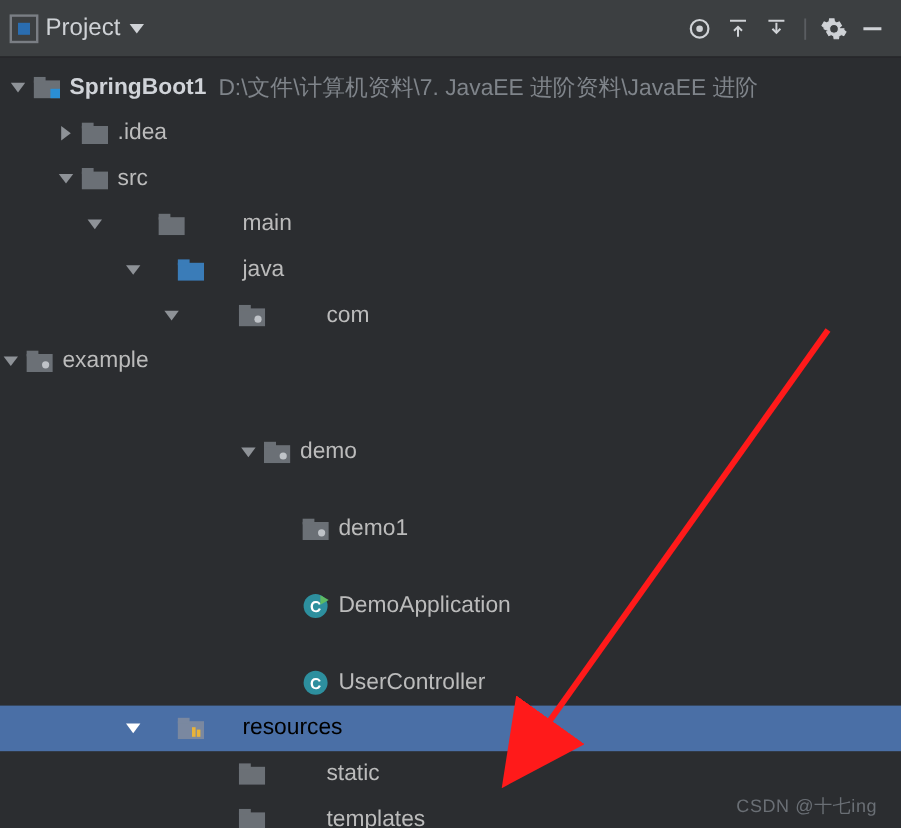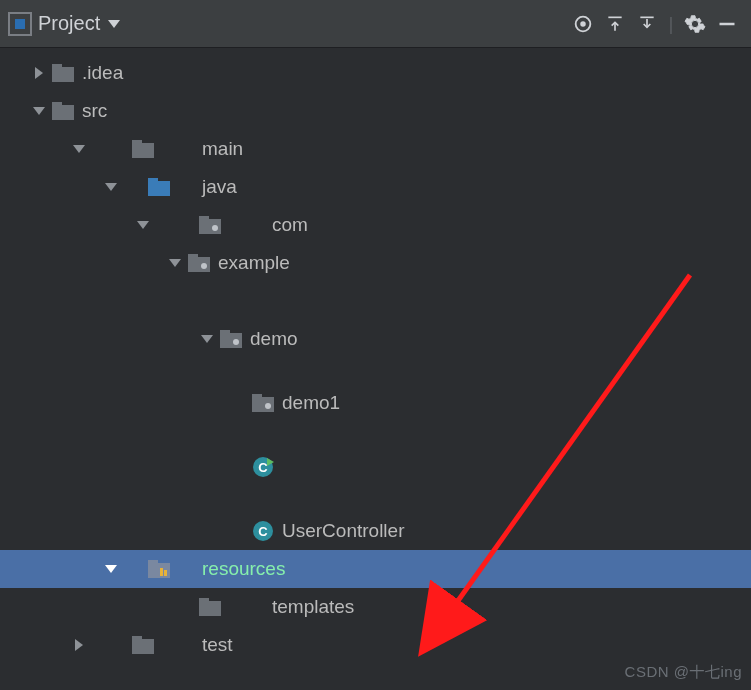--- a/index.html
+++ b/index.html
@@ -50,46 +50,46 @@
     padding-top: 6px;
   }
   .row {
     height: 38px;
     display: flex;
     align-items: center;
     white-space: nowrap;
     cursor: default;
   }
   .row.selected { background: #4a6fa6; color: #ffffff; }
-  .row.selected .label { color: #86efac; }
+  .row.selected .label { color: #000000; }
   .arrow {
     width: 18px;
     display: flex; align-items: center; justify-content: center;
     margin-right: 2px;
   }
   .arrow-svg { display: block; }
   .icon {
     width: 26px;
     display: flex; align-items: center; justify-content: center;
     margin-right: 6px;
   }
   .label { color: #bbbbbb; }
   .label.bold { font-weight: 700; color: #d0d3d8; }
   .path { color: #7f848a; margin-left: 10px; }
   .indent-0 { padding-left: 6px; }
-  .indent-1 { padding-left: 30px; }
+  .indent-1 { padding-left: 46px; }
   .indent-2 { padding-left: 70px; gap: 40px; }
   .indent-3 { padding-left: 102px; gap: 24px; }
   .indent-4 { padding-left: 134px; gap: 43px; }
-  .indent-5 { padding-left: 166px; }
+  .indent-5 { }
   .indent-6 { padding-left: 198px; margin-top: 38px; }
   .indent-7 { padding-left: 230px; margin-top: 26px; }
   .watermark {
     position: absolute;
-    right: 9px; bottom: 8px;
+    right: 20px; bottom: 8px;
     color: #6a6f75;
     font-size: 15px;
     letter-spacing: 0.5px;
   }
   .arrow-overlay {
     position: absolute;
     left: 0; top: 0;
     pointer-events: none;
   }
 </style>
@@ -133,20 +133,36 @@
   </span>
   <span class="tool-btn">
     <svg width="20" height="20" viewBox="0 0 24 24" stroke-width="3">
         <line x1="3" y1="12" x2="21" y2="12"></line>
       </svg>
   </span>
 </div>
 
 <div class="tree">
 
+  <div class="row indent-0">
+    <span class="arrow">
+        <svg class="arrow-svg" width="14" height="14">
+          <polygon points="1,3 13,3 7,11" fill="#8e9297"></polygon>
+        </svg>
+      </span>
+    <span class="icon">
+        <svg width="22" height="18">
+          <rect x="0" y="3" width="22" height="15" fill="#6b7076"></rect>
+          <rect x="0" y="0" width="10" height="5" fill="#6b7076"></rect>
+          <rect x="14" y="10" width="8" height="8" fill="#2a8fd6"></rect>
+        </svg>
+      </span>
+    <span class="label bold">SpringBoot1</span>
+    <span class="path">D:\文件\计算机资料\7. JavaEE 进阶资料\JavaEE 进阶</span>
+  </div>
 
   <div class="row indent-1">
     <span class="arrow">
         <svg class="arrow-svg" width="14" height="14">
           <polygon points="3,1 11,7 3,13" fill="#8e9297"></polygon>
         </svg>
       </span>
     <span class="icon">
         <svg width="22" height="18">
           <rect x="0" y="3" width="22" height="15" fill="#6b7076"></rect>
@@ -264,20 +280,21 @@
 
   <div class="row indent-7">
     <span class="arrow"></span>
     <span class="icon">
         <svg width="22" height="22">
           <circle cx="11" cy="11" r="10" fill="#2d8f9e"></circle>
           <text x="11" y="16" text-anchor="middle" font-size="13" fill="#fff" font-weight="700">C</text>
           <polygon points="15,2 22,6 15,10" fill="#5dbb63"></polygon>
         </svg>
       </span>
+    <span class="label">DemoApplication</span>
   </div>
 
   <div class="row indent-7">
     <span class="arrow"></span>
     <span class="icon">
         <svg width="22" height="22">
           <circle cx="11" cy="11" r="10" fill="#2d8f9e"></circle>
           <text x="11" y="16" text-anchor="middle" font-size="13" fill="#fff" font-weight="700">C</text>
         </svg>
       </span>
@@ -294,20 +311,30 @@
         <svg width="22" height="18">
           <rect x="0" y="3" width="22" height="15" fill="#7a88a0"></rect>
           <rect x="0" y="0" width="10" height="5" fill="#7a88a0"></rect>
           <rect x="12" y="8" width="3" height="8" fill="#e8b339"></rect>
           <rect x="16" y="10" width="3" height="6" fill="#e8b339"></rect>
         </svg>
       </span>
     <span class="label">resources</span>
   </div>
 
+  <div class="row indent-4">
+    <span class="arrow"></span>
+    <span class="icon">
+        <svg width="22" height="18">
+          <rect x="0" y="3" width="22" height="15" fill="#6b7076"></rect>
+          <rect x="0" y="0" width="10" height="5" fill="#6b7076"></rect>
+        </svg>
+      </span>
+    <span class="label">static</span>
+  </div>
 
   <div class="row indent-4">
     <span class="arrow"></span>
     <span class="icon">
         <svg width="22" height="18">
           <rect x="0" y="3" width="22" height="15" fill="#6b7076"></rect>
           <rect x="0" y="0" width="10" height="5" fill="#6b7076"></rect>
         </svg>
       </span>
     <span class="label">templates</span>

